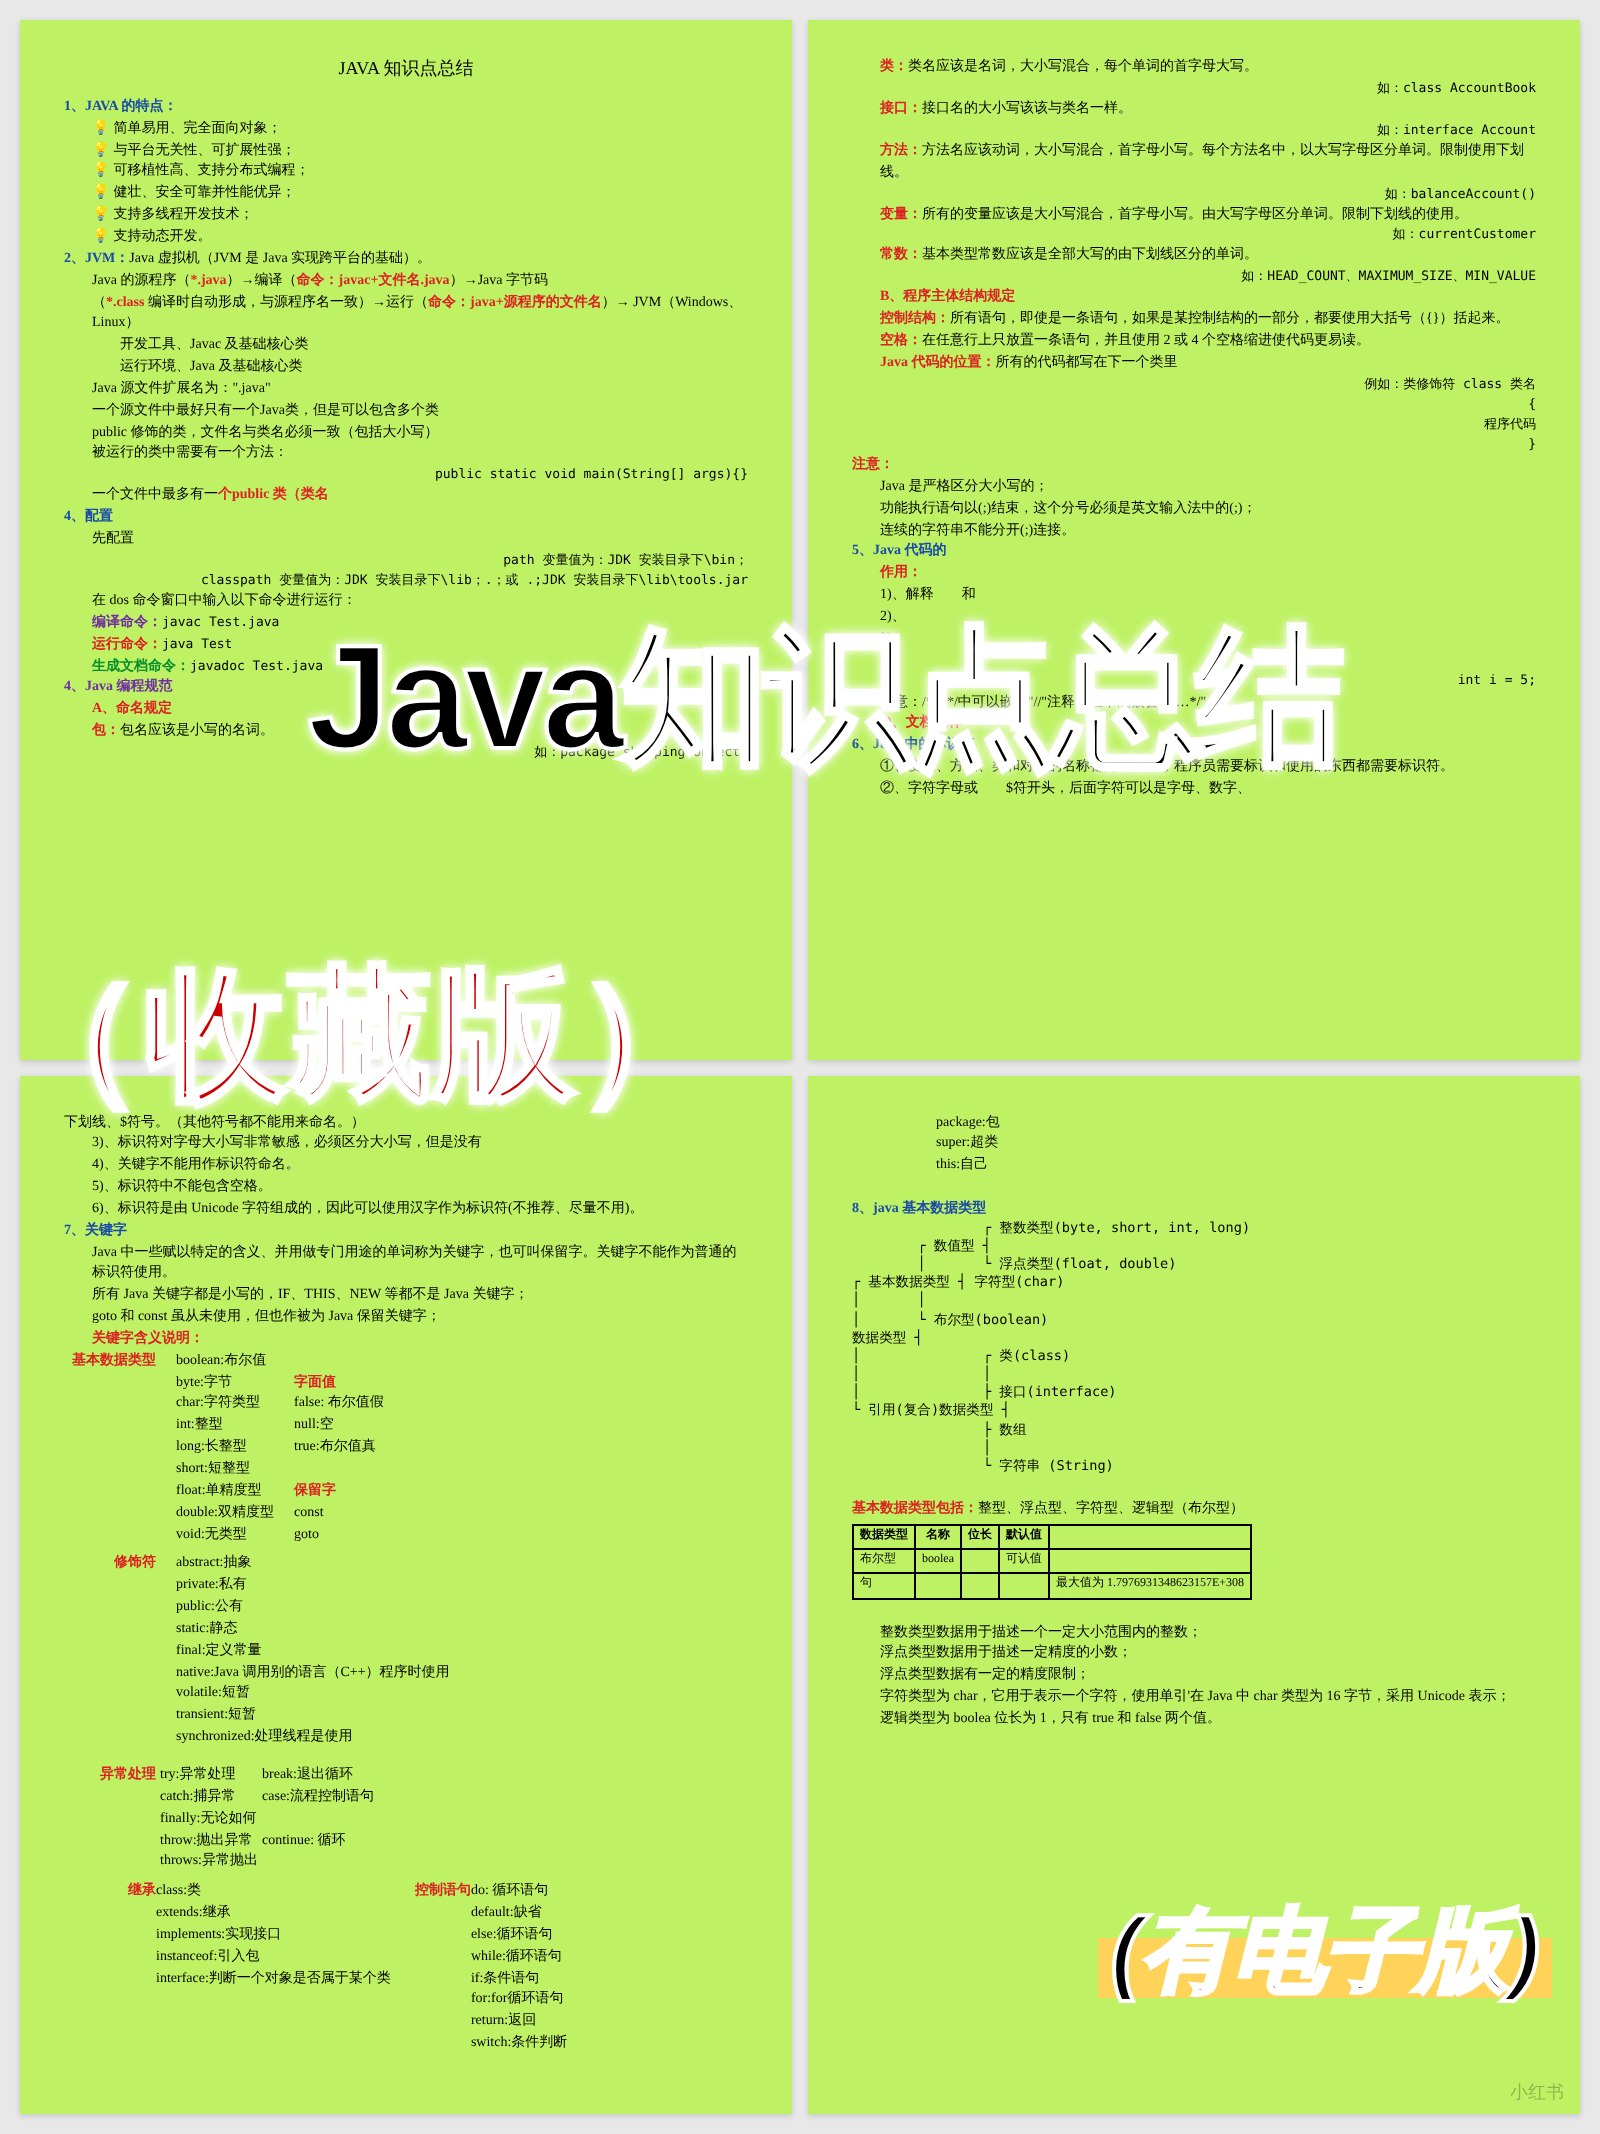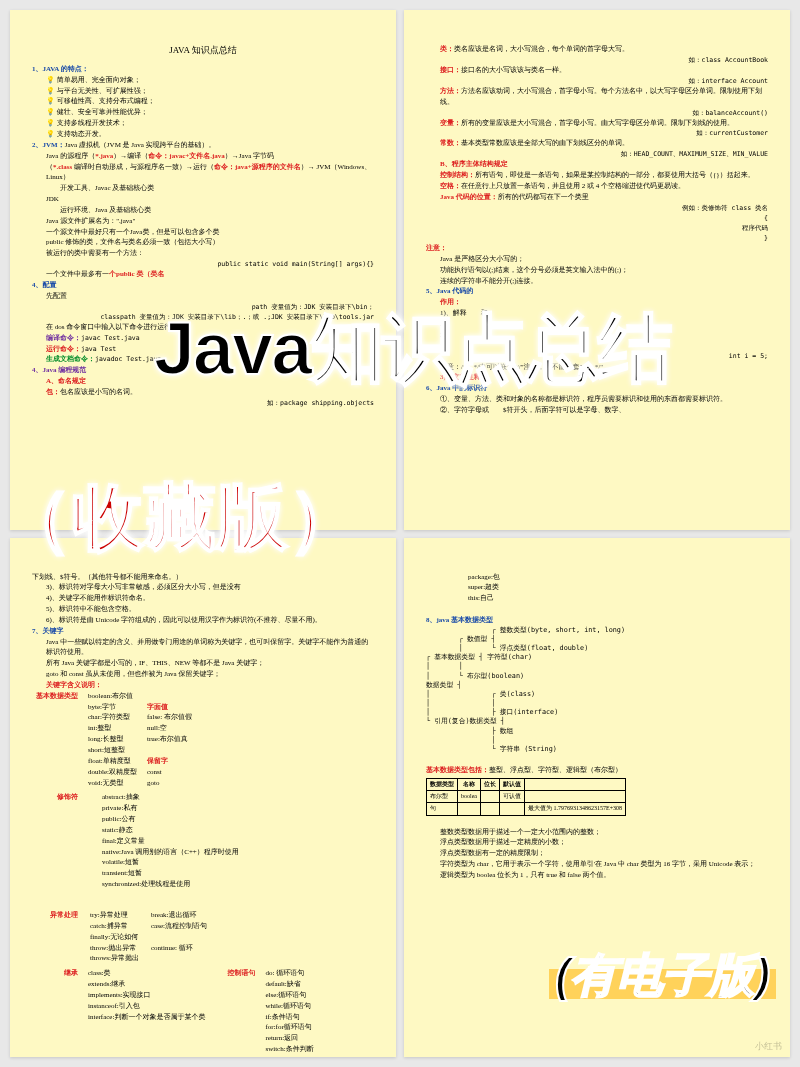--- a/index.html
+++ b/index.html
@@ -14,22 +14,22 @@
   .pages {
     display: grid;
     grid-template-columns: 1fr 1fr;
     grid-template-rows: 1fr 1fr;
     gap: 8px;
     padding: 10px;
     width: 100%;
     height: 100%;
   }
   .page {
-    background: #fef9c3;
-    padding: 34px 22px;
+    background: #bef264;
+    padding: 18px 22px;
     font-size: 7px;
     line-height: 1.55;
     color: #000;
     overflow: hidden;
     box-shadow: 0 1px 3px rgba(0,0,0,.15);
   }
   .page h1 { text-align: center; font-size: 9px; font-weight: normal; margin-bottom: 6px; }
   .sec { color: #1a4ba8; font-weight: bold; }
   .red { color: #d22; font-weight: bold; }
   .purple { color: #7030a0; font-weight: bold; }
@@ -117,21 +117,20 @@
     <div class="indent1 bulb">支持多线程开发技术；</div>
     <div class="indent1 bulb">支持动态开发。</div>
     <div><span class="sec">2、JVM：</span><span>Java 虚拟机（JVM 是 Java 实现跨平台的基础）。</span></div>
     <div class="indent1">
       <span>Java 的源程序（</span><span class="red">*.java</span><span>）→编译（</span><span class="red">命令：javac+文件名.java</span><span>）→Java 字节码</span>
     </div>
     <div class="indent1">
       <span>（</span><span class="red">*.class</span><span> 编译时自动形成，与源程序名一致）→运行（</span><span class="red">命令：java+源程序的文件名</span><span>）→ JVM（Windows、Linux）</span>
     </div>
     <div class="indent2">开发工具、Javac 及基础核心类</div>
-    <div class="indent1">JDK</div>
     <div class="indent2">运行环境、Java 及基础核心类</div>
     <div class="indent1">Java 源文件扩展名为：".java"</div>
     <div class="indent1">一个源文件中最好只有一个Java类，但是可以包含多个类</div>
     <div class="indent1">public 修饰的类，文件名与类名必须一致（包括大小写）</div>
     <div class="indent1">被运行的类中需要有一个方法：</div>
     <div class="indent1 mono">public static void main(String[] args){}</div>
     <div class="indent1"><span>一个文件中最多有一</span><span class="red">个public 类（类名</span></div>
     <div class="sec">4、配置</div>
     <div class="indent1">先配置</div>
     <div class="indent1 mono">path 变量值为：JDK 安装目录下\bin；</div>
@@ -214,53 +213,53 @@
         <div>false: 布尔值假</div>
         <div>null:空</div>
         <div>true:布尔值真</div>
         <div>&nbsp;</div>
         <div class="red">保留字</div>
         <div>const</div>
         <div>goto</div>
       </div>
     </div>
 
-    <div style="display:flex;gap:24px;margin-top:4px">
+    <div style="display:flex;gap:10px;margin-top:4px">
       <div style="width:46px;text-align:right" class="red">修饰符</div>
       <div>
         <div>abstract:抽象</div>
         <div>private:私有</div>
         <div>public:公有</div>
         <div>static:静态</div>
         <div>final:定义常量</div>
         <div>native:Java 调用别的语言（C++）程序时使用</div>
         <div>volatile:短暂</div>
         <div>transient:短暂</div>
         <div>synchronized:处理线程是使用</div>
       </div>
     </div>
 
-    <div style="display:flex;gap:12px;margin-top:20px">
+    <div style="display:flex;gap:2px;margin-top:8px">
       <div style="width:46px;text-align:right" class="red">异常处理</div>
       <div>
         <div>try:异常处理</div>
         <div>catch:捕异常</div>
         <div>finally:无论如何</div>
         <div>throw:抛出异常</div>
         <div>throws:异常抛出</div>
       </div>
       <div>
         <div>break:退出循环</div>
         <div>case:流程控制语句</div>
         <div>&nbsp;</div>
         <div>continue: 循环</div>
       </div>
     </div>
 
-    <div style="display:flex;gap:10px;margin-top:4px">
+    <div style="display:flex;margin-top:4px">
       <div style="width:46px;text-align:right" class="red">继承</div>
       <div>
         <div>class:类</div>
         <div>extends:继承</div>
         <div>implements:实现接口</div>
         <div>instanceof:引入包</div>
         <div>interface:判断一个对象是否属于某个类</div>
       </div>
       <div style="width:40px;text-align:right" class="red">控制语句</div>
       <div>

